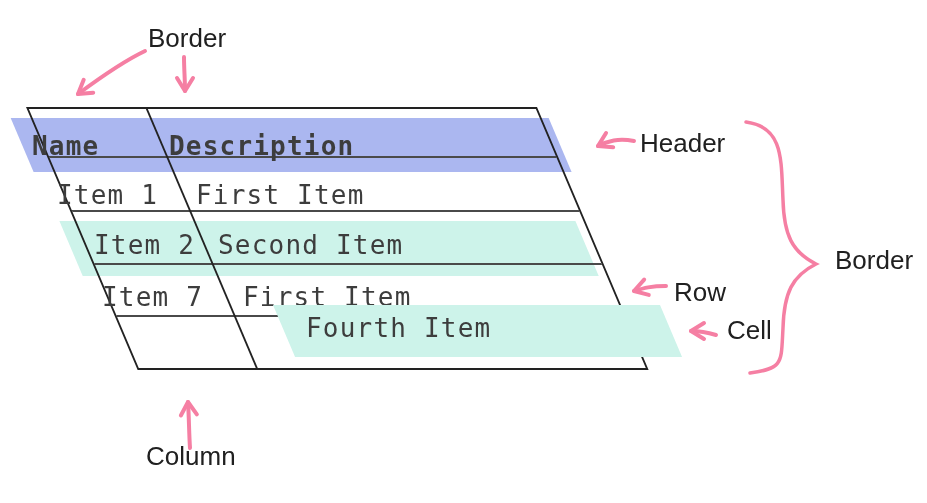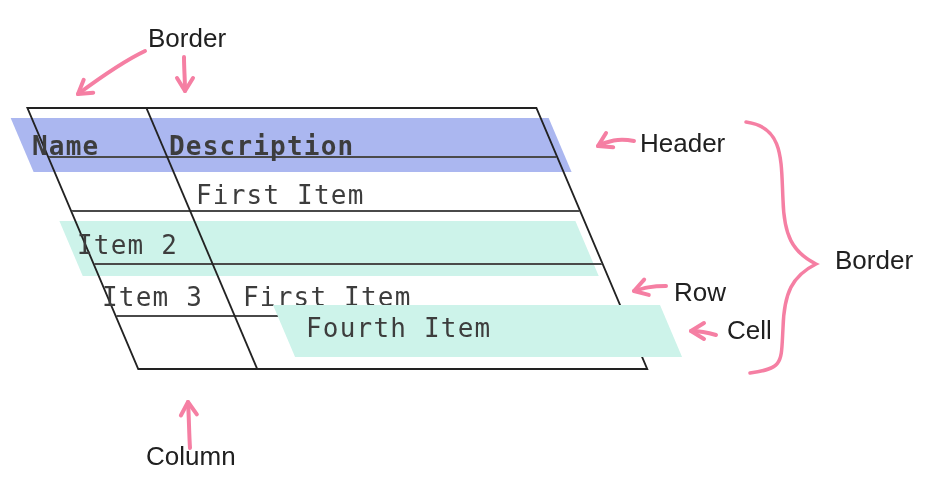--- a/index.html
+++ b/index.html
@@ -48,25 +48,27 @@
     <div class="rowline" style="top:103px"></div>
     <div class="rowline" style="top:156px"></div>
     <div class="rowline" style="top:208px"></div>
     <div class="colline"></div>
     <div class="tbl-outline"></div>
   </div>
 
   <div class="mono hdr" style="left:32px;top:133px">Name</div>
   <div class="mono hdr" style="left:169px;top:133px">Description</div>
 
+  <div class="mono" style="left:57px;top:182px">Item 1</div>
   <div class="mono" style="left:196px;top:182px">First Item</div>
 
-  <div class="mono" style="left:77px;top:232px">Item 2</div>
+  <div class="mono" style="left:94px;top:232px">Item 2</div>
+  <div class="mono" style="left:218px;top:232px">Second Item</div>
 
-  <div class="mono" style="left:102px;top:284px">Item 3</div>
+  <div class="mono" style="left:102px;top:284px">Item 7</div>
   <div class="mono" style="left:243px;top:284px">First Item</div>
 
   <div class="cell-band"></div>
   <div class="mono float-cell" style="left:306px;top:315px">Fourth Item</div>
 
   <svg class="anno" width="927" height="503" viewBox="0 0 927 503">
     <defs>
       <marker id="ah" markerUnits="userSpaceOnUse" markerWidth="34" markerHeight="34" viewBox="-17 -17 34 34" refX="0" refY="0" orient="auto">
         <path d="M-13,-8 L0,0 L-13,8" fill="none" stroke="#f57fa3" stroke-width="4" stroke-linecap="round" stroke-linejoin="round"></path>
       </marker>

